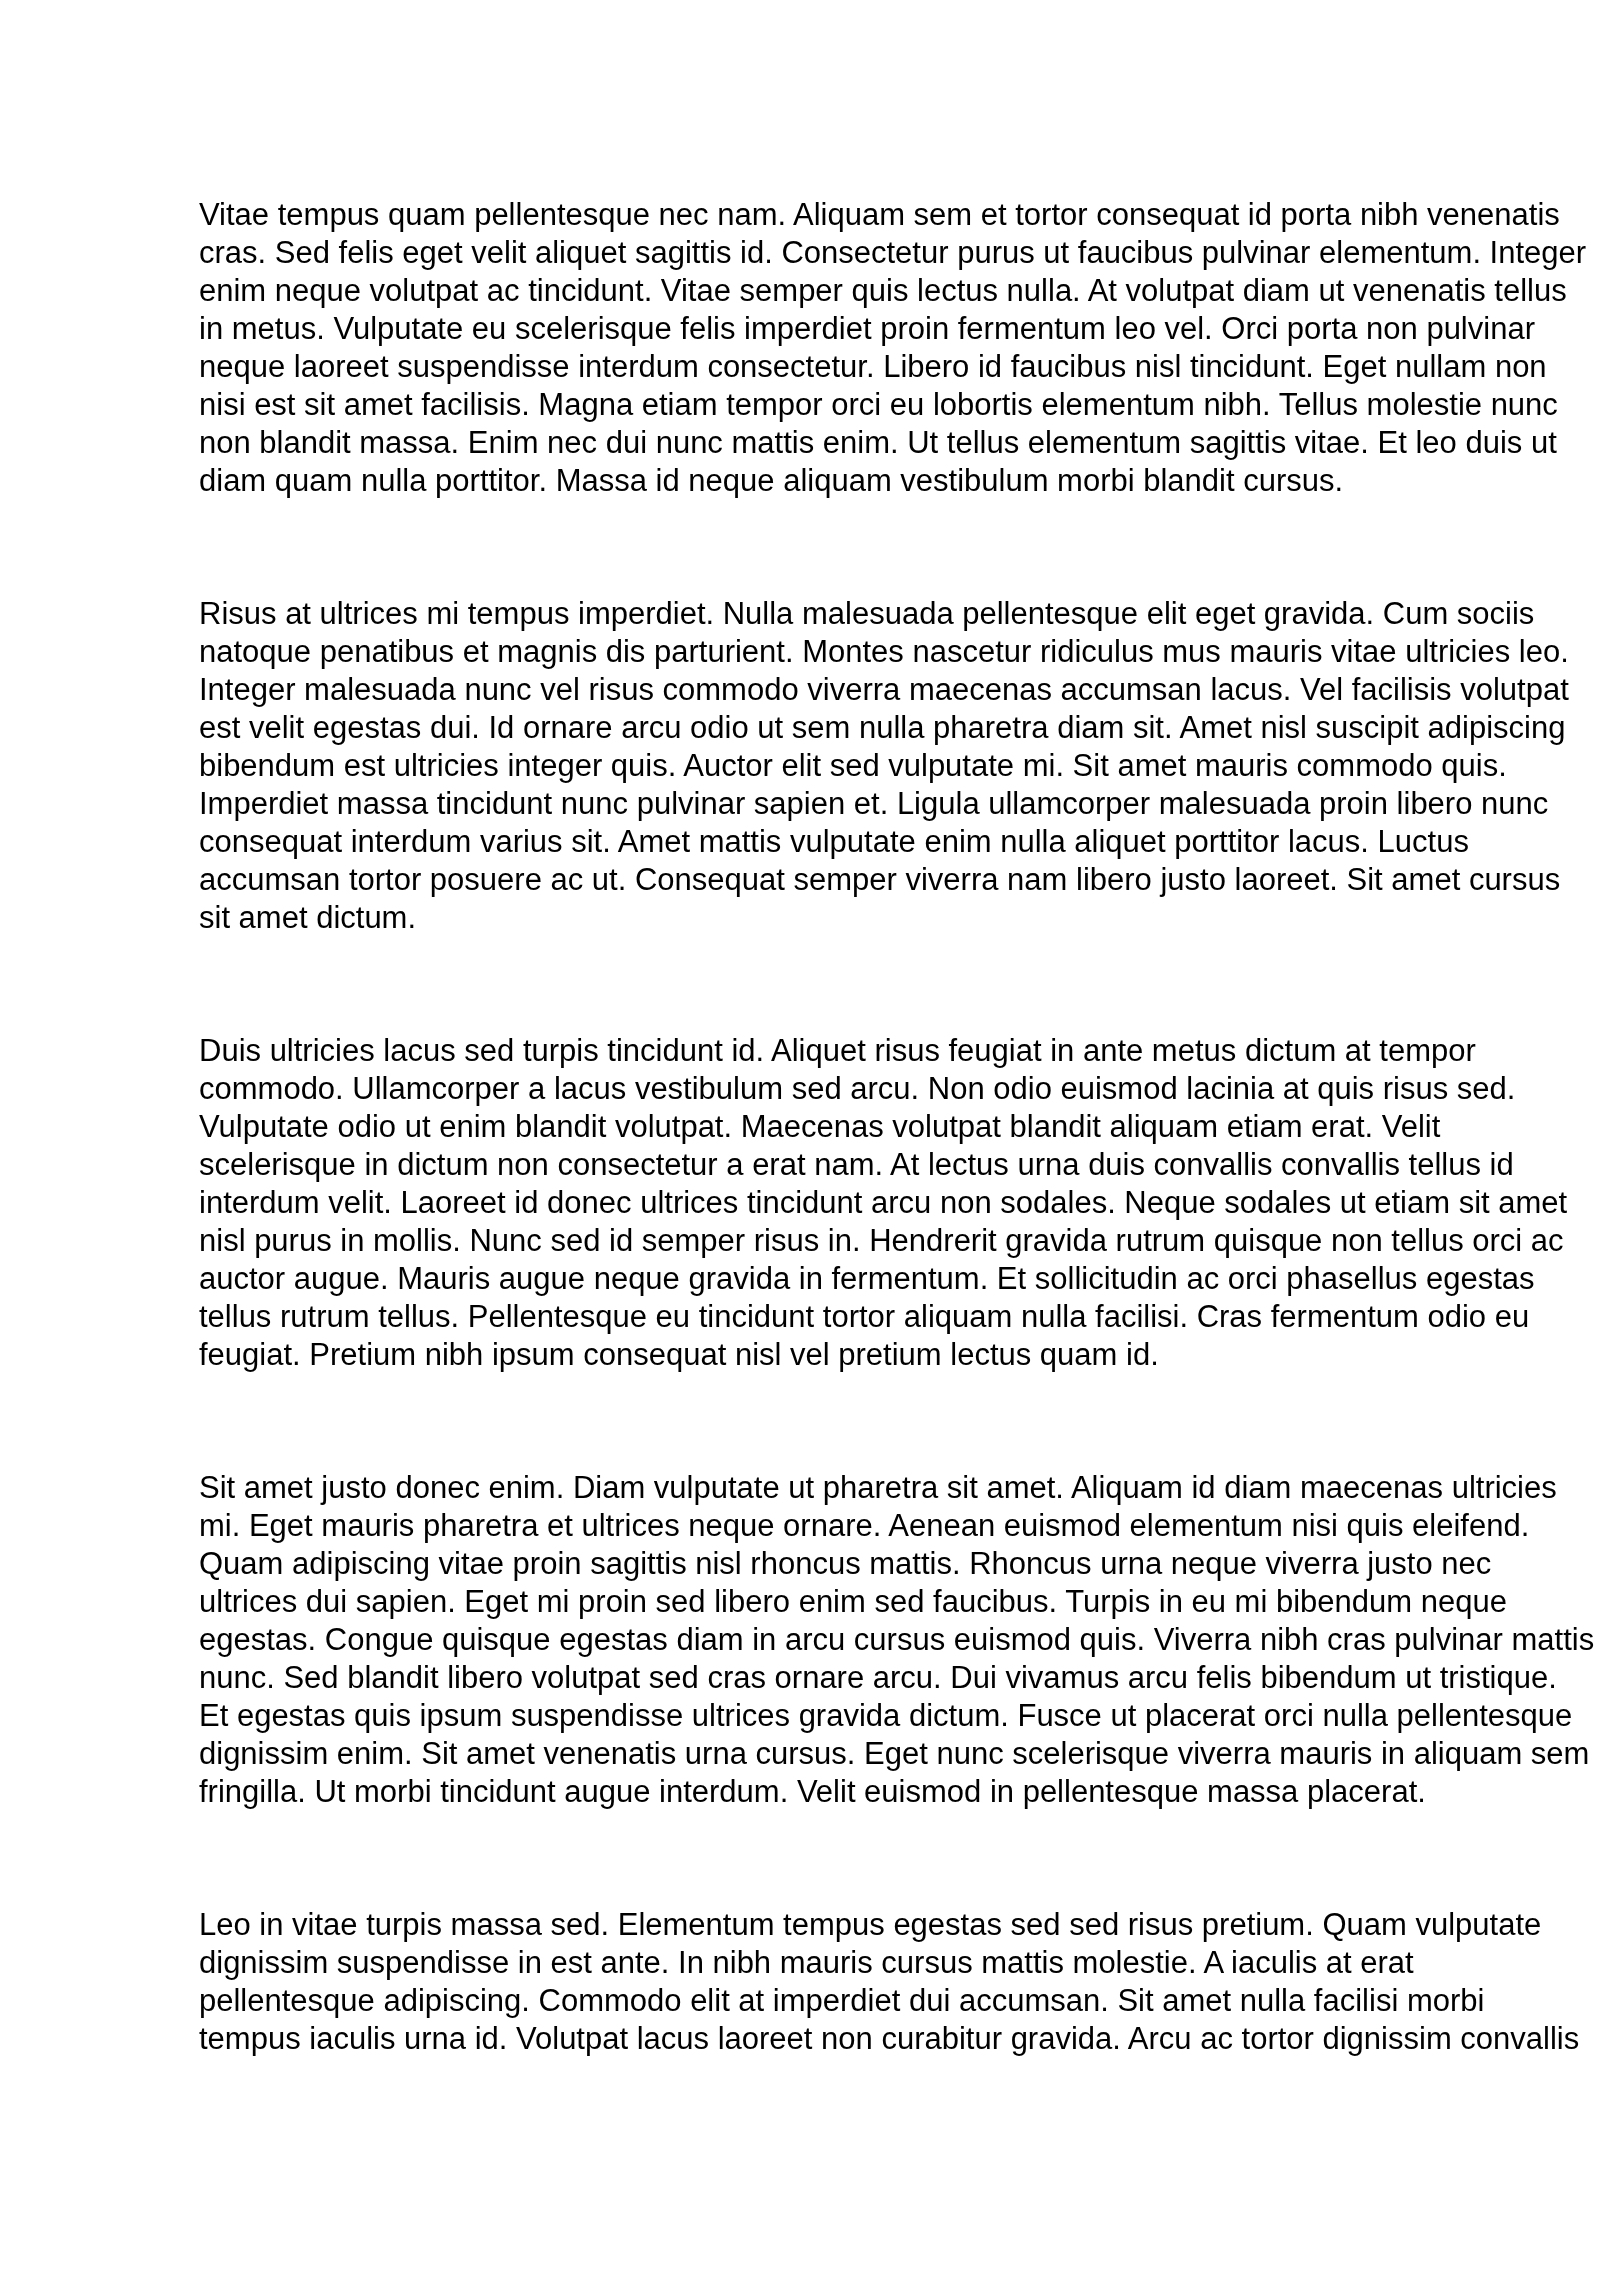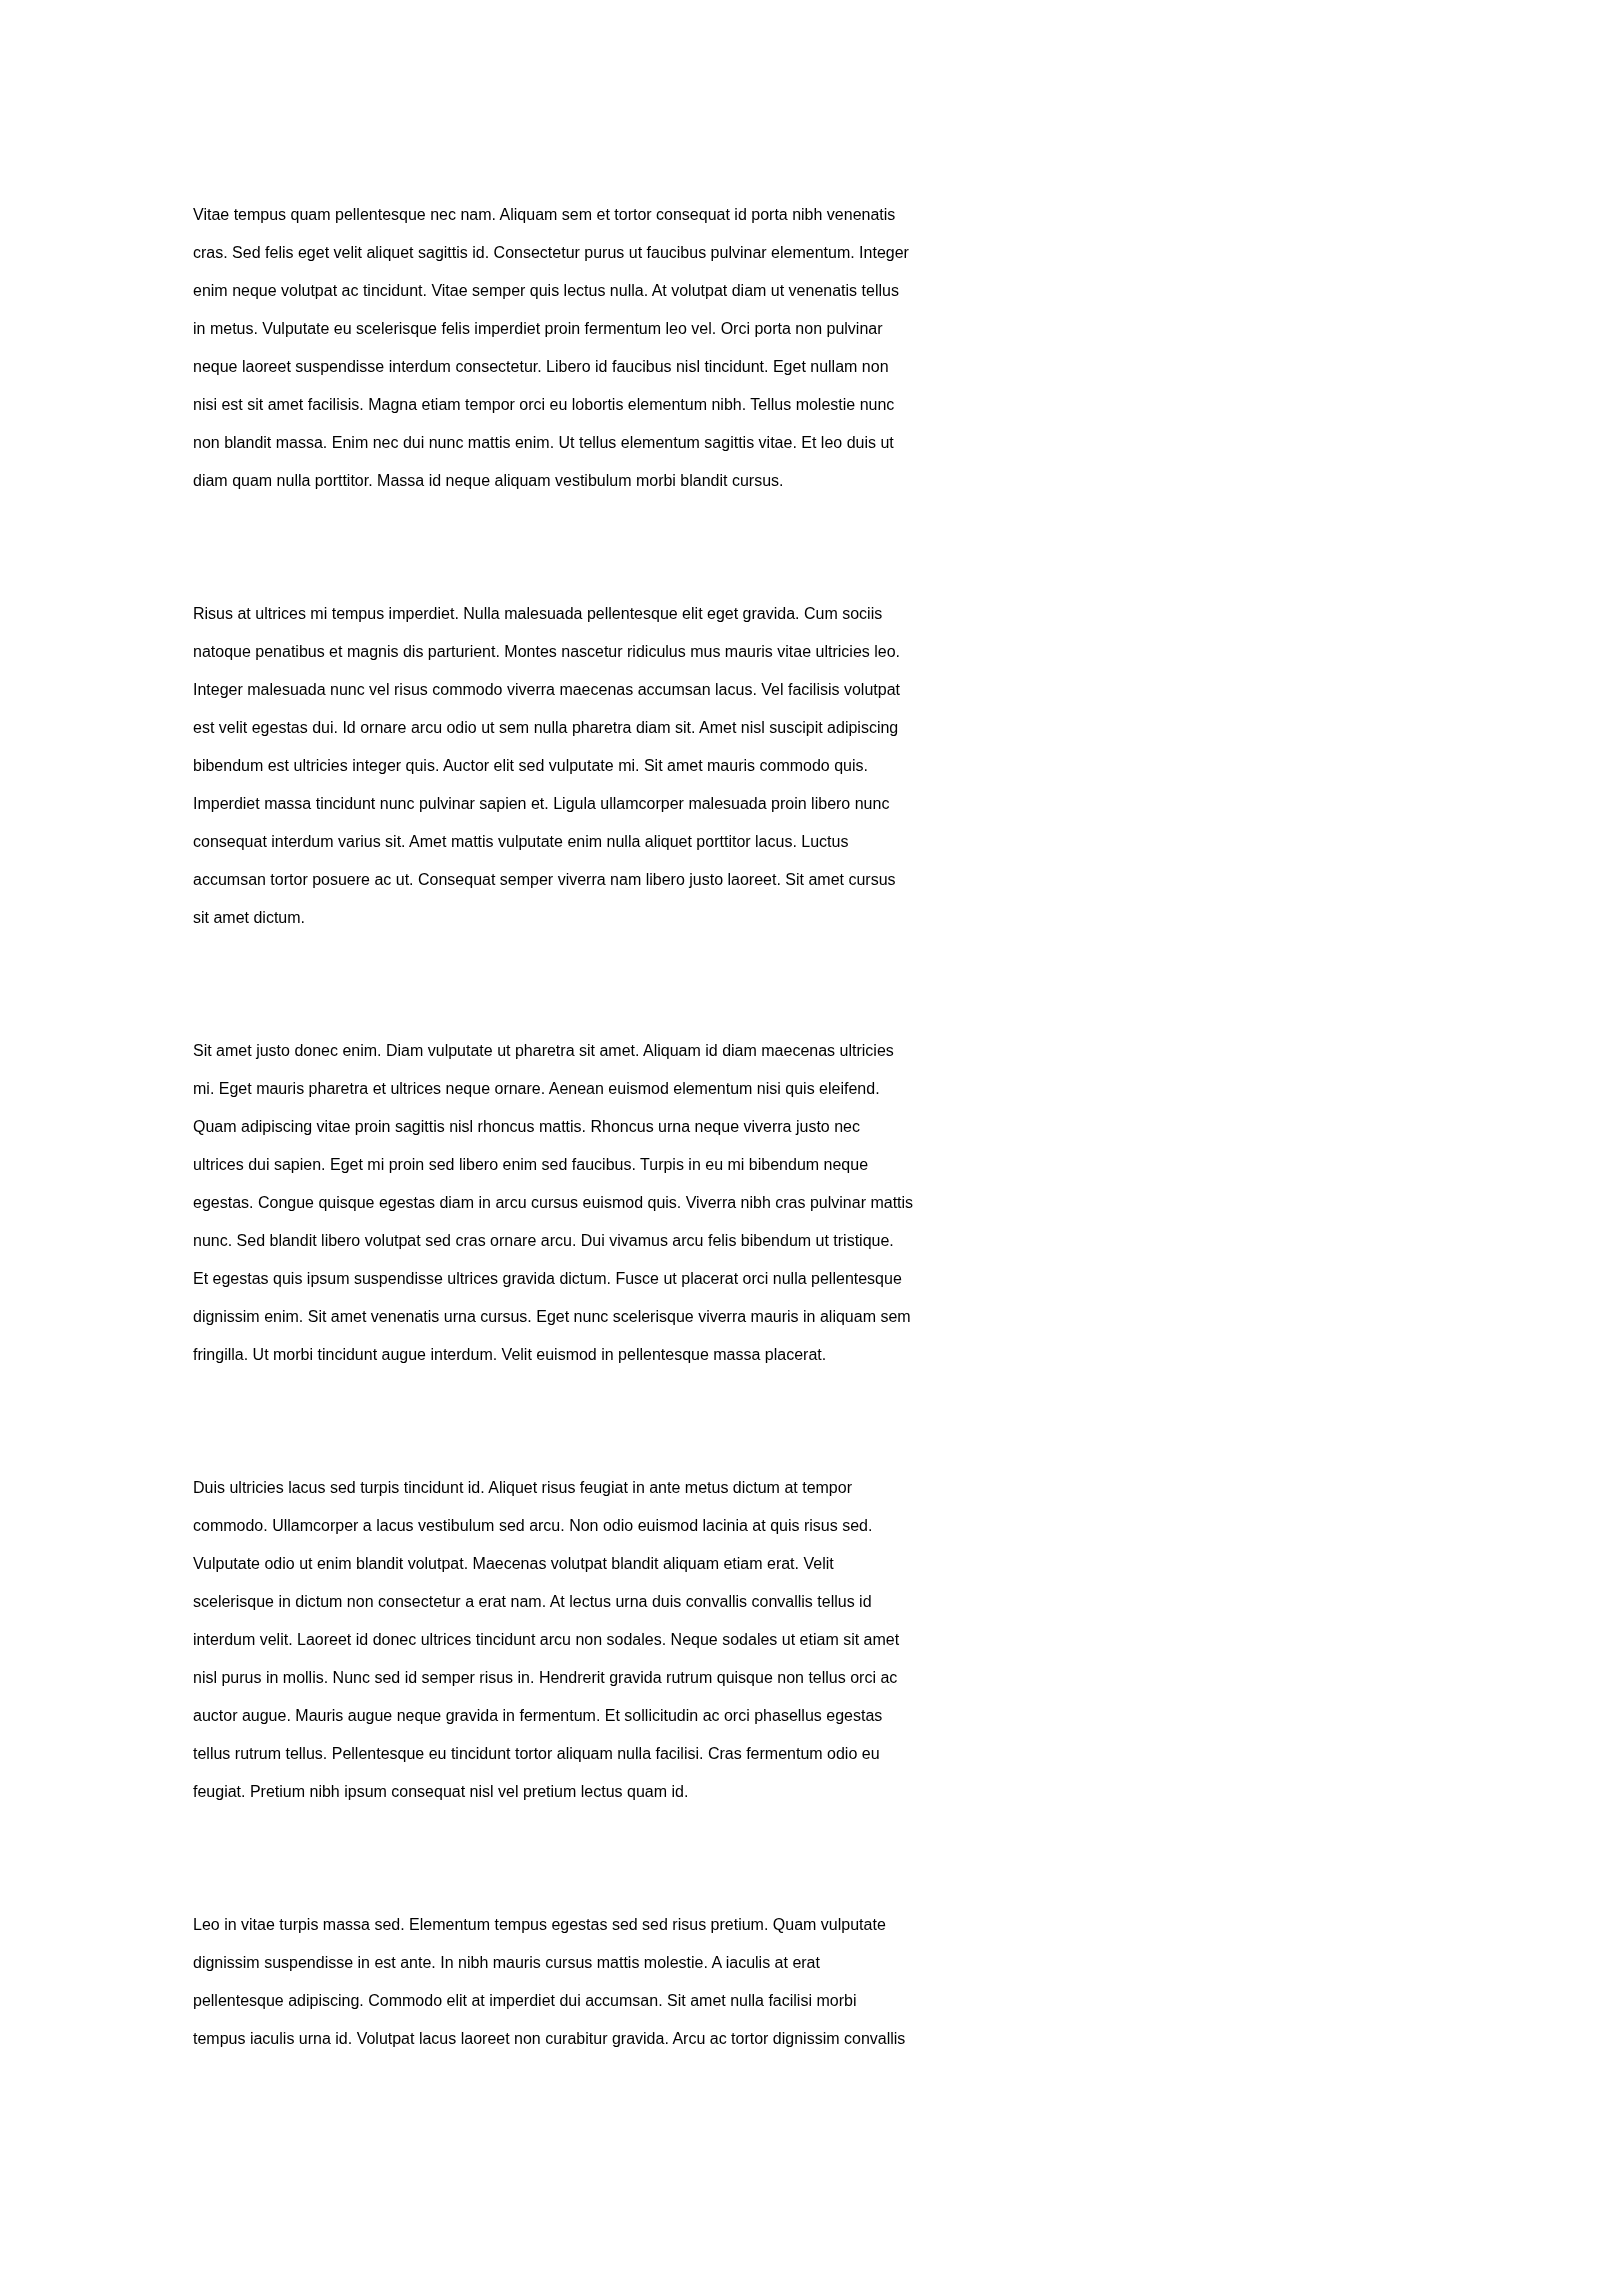--- a/index.html
+++ b/index.html
@@ -15,22 +15,22 @@
     color: #000000;
     overflow: hidden;
   }
   .doc {
     position: absolute;
     left: 193px;
     top: 196px;
     width: 1302px;
   }
   .para {
-    margin: 0 0 95px 0;
-    font-size: 16px;
+    margin: 0 0 95px 6px;
+    font-size: 31px;
     line-height: 38px;
     white-space: pre;
     letter-spacing: 0;
   }
   .para:last-child {
     margin-bottom: 0;
   }
 </style>
 </head>
 <body style="background: rgb(255, 255, 255); color: rgb(0, 0, 0);">
@@ -46,36 +46,36 @@
 diam quam nulla porttitor. Massa id neque aliquam vestibulum morbi blandit cursus.</p>
   <p class="para">Risus at ultrices mi tempus imperdiet. Nulla malesuada pellentesque elit eget gravida. Cum sociis
 natoque penatibus et magnis dis parturient. Montes nascetur ridiculus mus mauris vitae ultricies leo.
 Integer malesuada nunc vel risus commodo viverra maecenas accumsan lacus. Vel facilisis volutpat
 est velit egestas dui. Id ornare arcu odio ut sem nulla pharetra diam sit. Amet nisl suscipit adipiscing
 bibendum est ultricies integer quis. Auctor elit sed vulputate mi. Sit amet mauris commodo quis.
 Imperdiet massa tincidunt nunc pulvinar sapien et. Ligula ullamcorper malesuada proin libero nunc
 consequat interdum varius sit. Amet mattis vulputate enim nulla aliquet porttitor lacus. Luctus
 accumsan tortor posuere ac ut. Consequat semper viverra nam libero justo laoreet. Sit amet cursus
 sit amet dictum.</p>
+  <p class="para">Duis ultricies lacus sed turpis tincidunt id. Aliquet risus feugiat in ante metus dictum at tempor
+commodo. Ullamcorper a lacus vestibulum sed arcu. Non odio euismod lacinia at quis risus sed.
+Vulputate odio ut enim blandit volutpat. Maecenas volutpat blandit aliquam etiam erat. Velit
+scelerisque in dictum non consectetur a erat nam. At lectus urna duis convallis convallis tellus id
+interdum velit. Laoreet id donec ultrices tincidunt arcu non sodales. Neque sodales ut etiam sit amet
+nisl purus in mollis. Nunc sed id semper risus in. Hendrerit gravida rutrum quisque non tellus orci ac
+auctor augue. Mauris augue neque gravida in fermentum. Et sollicitudin ac orci phasellus egestas
+tellus rutrum tellus. Pellentesque eu tincidunt tortor aliquam nulla facilisi. Cras fermentum odio eu
+feugiat. Pretium nibh ipsum consequat nisl vel pretium lectus quam id.</p>
   <p class="para">Sit amet justo donec enim. Diam vulputate ut pharetra sit amet. Aliquam id diam maecenas ultricies
 mi. Eget mauris pharetra et ultrices neque ornare. Aenean euismod elementum nisi quis eleifend.
 Quam adipiscing vitae proin sagittis nisl rhoncus mattis. Rhoncus urna neque viverra justo nec
 ultrices dui sapien. Eget mi proin sed libero enim sed faucibus. Turpis in eu mi bibendum neque
 egestas. Congue quisque egestas diam in arcu cursus euismod quis. Viverra nibh cras pulvinar mattis
 nunc. Sed blandit libero volutpat sed cras ornare arcu. Dui vivamus arcu felis bibendum ut tristique.
 Et egestas quis ipsum suspendisse ultrices gravida dictum. Fusce ut placerat orci nulla pellentesque
 dignissim enim. Sit amet venenatis urna cursus. Eget nunc scelerisque viverra mauris in aliquam sem
 fringilla. Ut morbi tincidunt augue interdum. Velit euismod in pellentesque massa placerat.</p>
-  <p class="para">Duis ultricies lacus sed turpis tincidunt id. Aliquet risus feugiat in ante metus dictum at tempor
-commodo. Ullamcorper a lacus vestibulum sed arcu. Non odio euismod lacinia at quis risus sed.
-Vulputate odio ut enim blandit volutpat. Maecenas volutpat blandit aliquam etiam erat. Velit
-scelerisque in dictum non consectetur a erat nam. At lectus urna duis convallis convallis tellus id
-interdum velit. Laoreet id donec ultrices tincidunt arcu non sodales. Neque sodales ut etiam sit amet
-nisl purus in mollis. Nunc sed id semper risus in. Hendrerit gravida rutrum quisque non tellus orci ac
-auctor augue. Mauris augue neque gravida in fermentum. Et sollicitudin ac orci phasellus egestas
-tellus rutrum tellus. Pellentesque eu tincidunt tortor aliquam nulla facilisi. Cras fermentum odio eu
-feugiat. Pretium nibh ipsum consequat nisl vel pretium lectus quam id.</p>
   <p class="para">Leo in vitae turpis massa sed. Elementum tempus egestas sed sed risus pretium. Quam vulputate
 dignissim suspendisse in est ante. In nibh mauris cursus mattis molestie. A iaculis at erat
 pellentesque adipiscing. Commodo elit at imperdiet dui accumsan. Sit amet nulla facilisi morbi
 tempus iaculis urna id. Volutpat lacus laoreet non curabitur gravida. Arcu ac tortor dignissim convallis</p>
 </div>
 
 
 </body></html>

